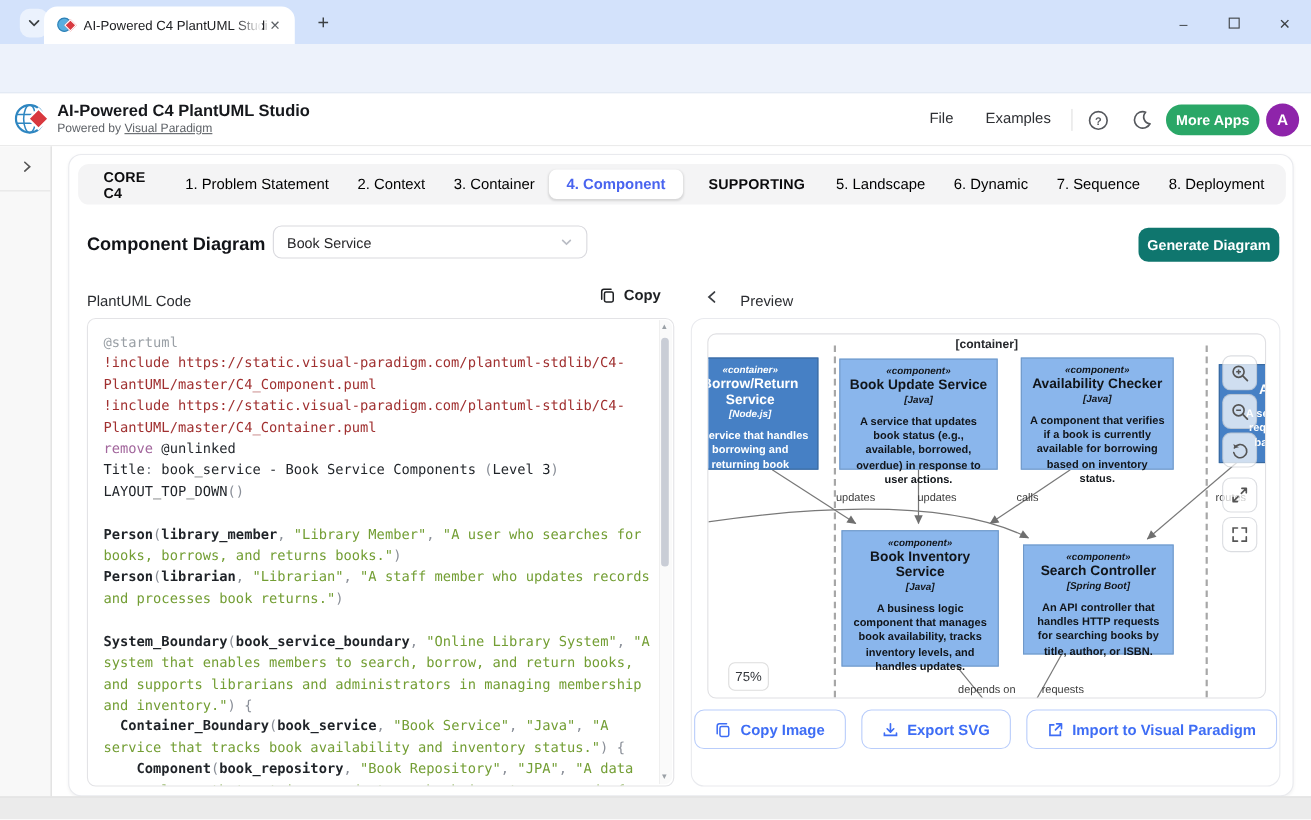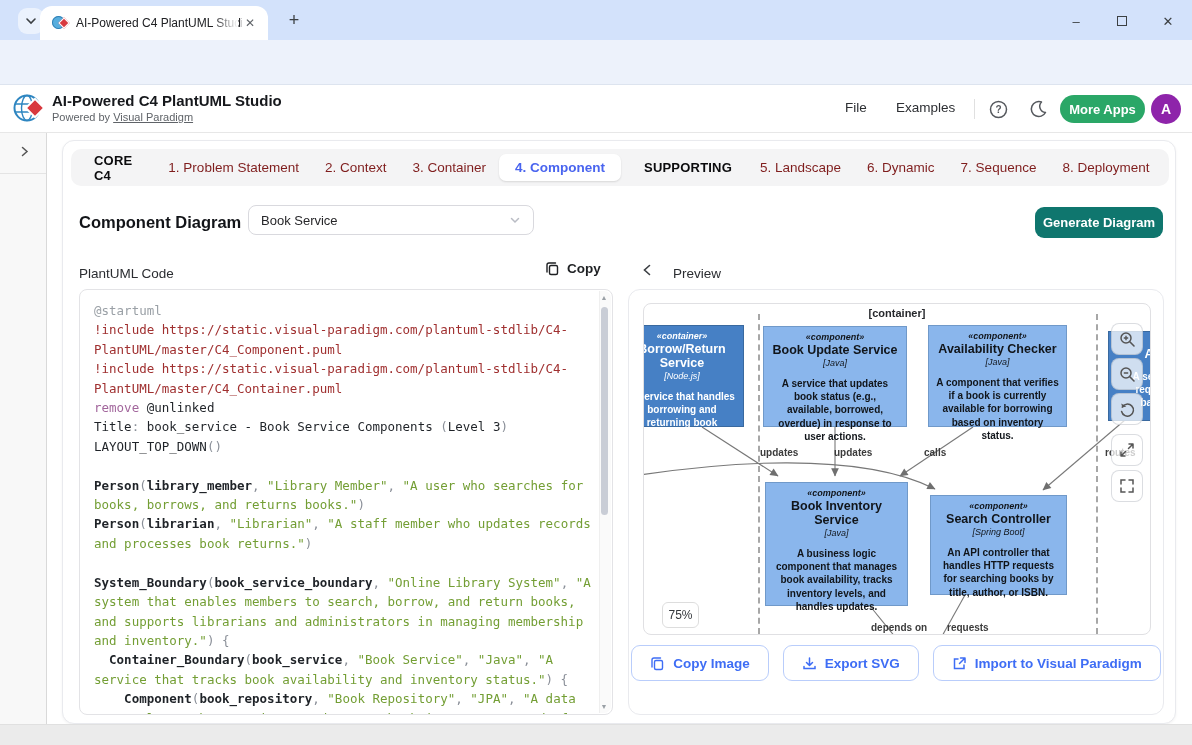--- a/index.html
+++ b/index.html
@@ -45,21 +45,21 @@
   .sidebar { position:absolute; left:0; top:0; width:47px; height:591px; background:#f8f8f8; border-right:1px solid #d9d9d9; }
   .sb-expand { position:absolute; left:14px; top:8px; width:20px; height:20px; color:#555; display:flex; align-items:center; justify-content:center; }
   .sb-div { position:absolute; left:0; top:40px; width:46px; height:1px; background:#e4e4e4; }
   .footer { position:absolute; left:0; top:724px; width:1192px; height:21px; background:#ebebeb; border-top:1px solid #e0e0e0; }
 
   .card { position:absolute; left:62px; top:7px; width:1114px; height:584px; background:#fff; border:1px solid #e9eaee; border-radius:12px; box-shadow:0 1px 3px rgba(0,0,0,.05); }
 
   
   .tabbar { position:absolute; left:8px; top:8px; width:1098px; height:37px; background:#f4f4f5; border-radius:10px; display:flex; align-items:center; padding:0 8px; }
   .tb-label { font-size:13px; font-weight:800; color:#0b0b0d; padding:0 15px; letter-spacing:.2px; }
-  .tb-item { font-size:13.5px; color:#7f1d1d; padding:0 13px; white-space:nowrap; }
+  .tb-item { font-size:13.5px; color:#000000; padding:0 13px; white-space:nowrap; }
   .tb-item.active { background:#fff; color:#4964ef; font-weight:600; border-radius:7px; padding:6px 16px; box-shadow:0 1px 2px rgba(0,0,0,.12); }
   .tb-sep { width:1px; height:18px; background:#e0e0e2; margin:0 4px; }
 
   
   .h-row-title { position:absolute; left:16px; top:72px; font-size:16.5px; font-weight:700; color:#121418; }
   .dd { position:absolute; left:185px; top:64px; width:286px; height:30px; border:1px solid #d9d9de; border-radius:8px; display:flex; align-items:center; padding:0 12px; font-size:13px; color:#27272a; background:#fff; }
   .dd .chev { margin-left:auto; color:#b9bcc4; }
   .gen-btn { position:absolute; right:12px; top:66px; width:128px; height:31px; background:#0f766e; border-radius:9px; color:#fff; font-size:13px; font-weight:600; display:flex; align-items:center; justify-content:center; }
 
   
@@ -83,23 +83,23 @@
   .prevcard { position:absolute; left:565px; top:148px; width:536px; height:426px; border:1px solid #e9eaee; border-radius:12px; background:#fff; }
   .diagram { position:absolute; left:14px; top:13px; width:508px; height:332px; border:1px solid #e0e0e3; border-radius:8px; background:#fff; overflow:hidden; }
   .cont-label { position:absolute; left:0; top:3px; width:100%; text-align:center; font-size:11px; font-weight:700; color:#26282c; }
   .dash { position:absolute; top:10px; bottom:0; width:0; border-left:2px dashed #8a8a8a; opacity:.75; }
   .edges { position:absolute; left:0; top:0; }
   .c4node { position:absolute; text-align:center; padding:5px 4px; }
   .c4node.container { background:#4680c5; border:1px solid #39699f; color:#fff; }
   .c4node.component { background:#8ab6ec; border:1px solid #7099c9; color:#11151a; }
   .c4node .st { font-size:9px; font-style:italic; font-weight:700; }
   .c4node .ti { font-size:12.5px; font-weight:700; line-height:1.12; margin-top:1px; }
-  .c4node .te { font-size:9px; font-style:italic; font-weight:400; margin-top:1px; }
+  .c4node .te { font-size:9px; font-style:italic; font-weight:700; margin-top:1px; }
   .c4node .de { font-size:10px; font-weight:600; line-height:1.32; margin-top:9px; padding:0 2px; }
-  .elabel { position:absolute; font-size:10px; font-weight:700; color:#3c3c3c; white-space:nowrap; }
+  .elabel { position:absolute; font-size:10px; font-weight:400; color:#3c3c3c; white-space:nowrap; }
   .zctl { position:absolute; left:467px; width:32px; height:32px; background:rgba(255,255,255,.74); border:1px solid rgba(90,100,120,.22); border-radius:8px; display:flex; align-items:center; justify-content:center; color:#555; }
   .zoombadge { position:absolute; left:18px; top:298px; width:37px; height:26px; background:#fff; border:1px solid #ddd; border-radius:6px; font-size:12px; color:#33363b; display:flex; align-items:center; justify-content:center; }
   .pbtn-row { position:absolute; left:0; top:355px; width:100%; display:flex; justify-content:center; gap:14px; }
   .pbtn { height:36px; border:1px solid #b9cdfb; border-radius:9px; background:#fff; color:#3e6df5; font-size:13.5px; font-weight:600; display:flex; align-items:center; justify-content:center; gap:8px; padding:0 18px; }
 </style>
 </head>
 <body>
 
 <div class="tabstrip">
   <div class="tab-search">

